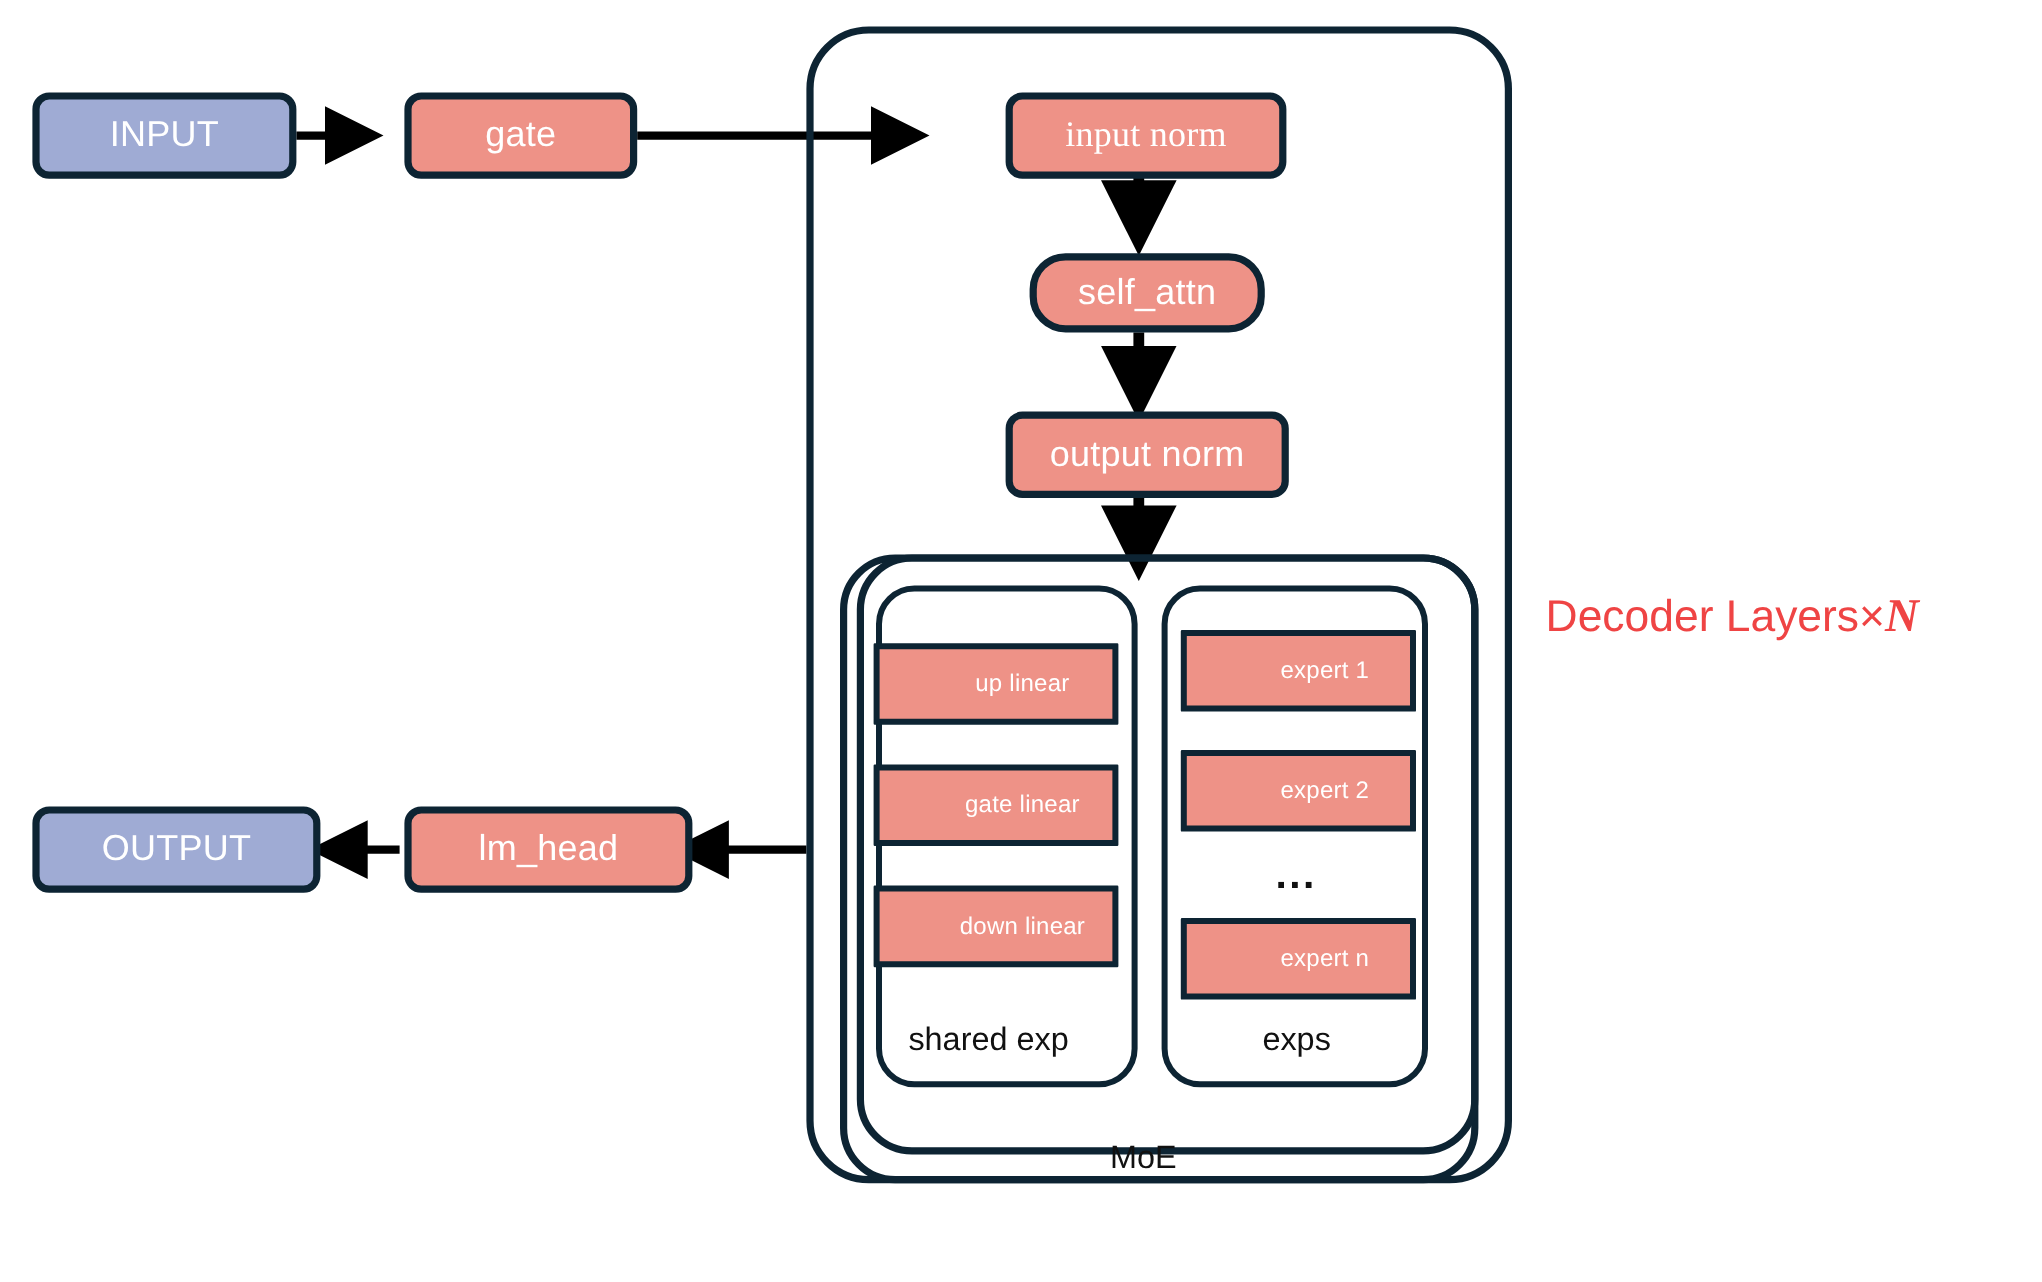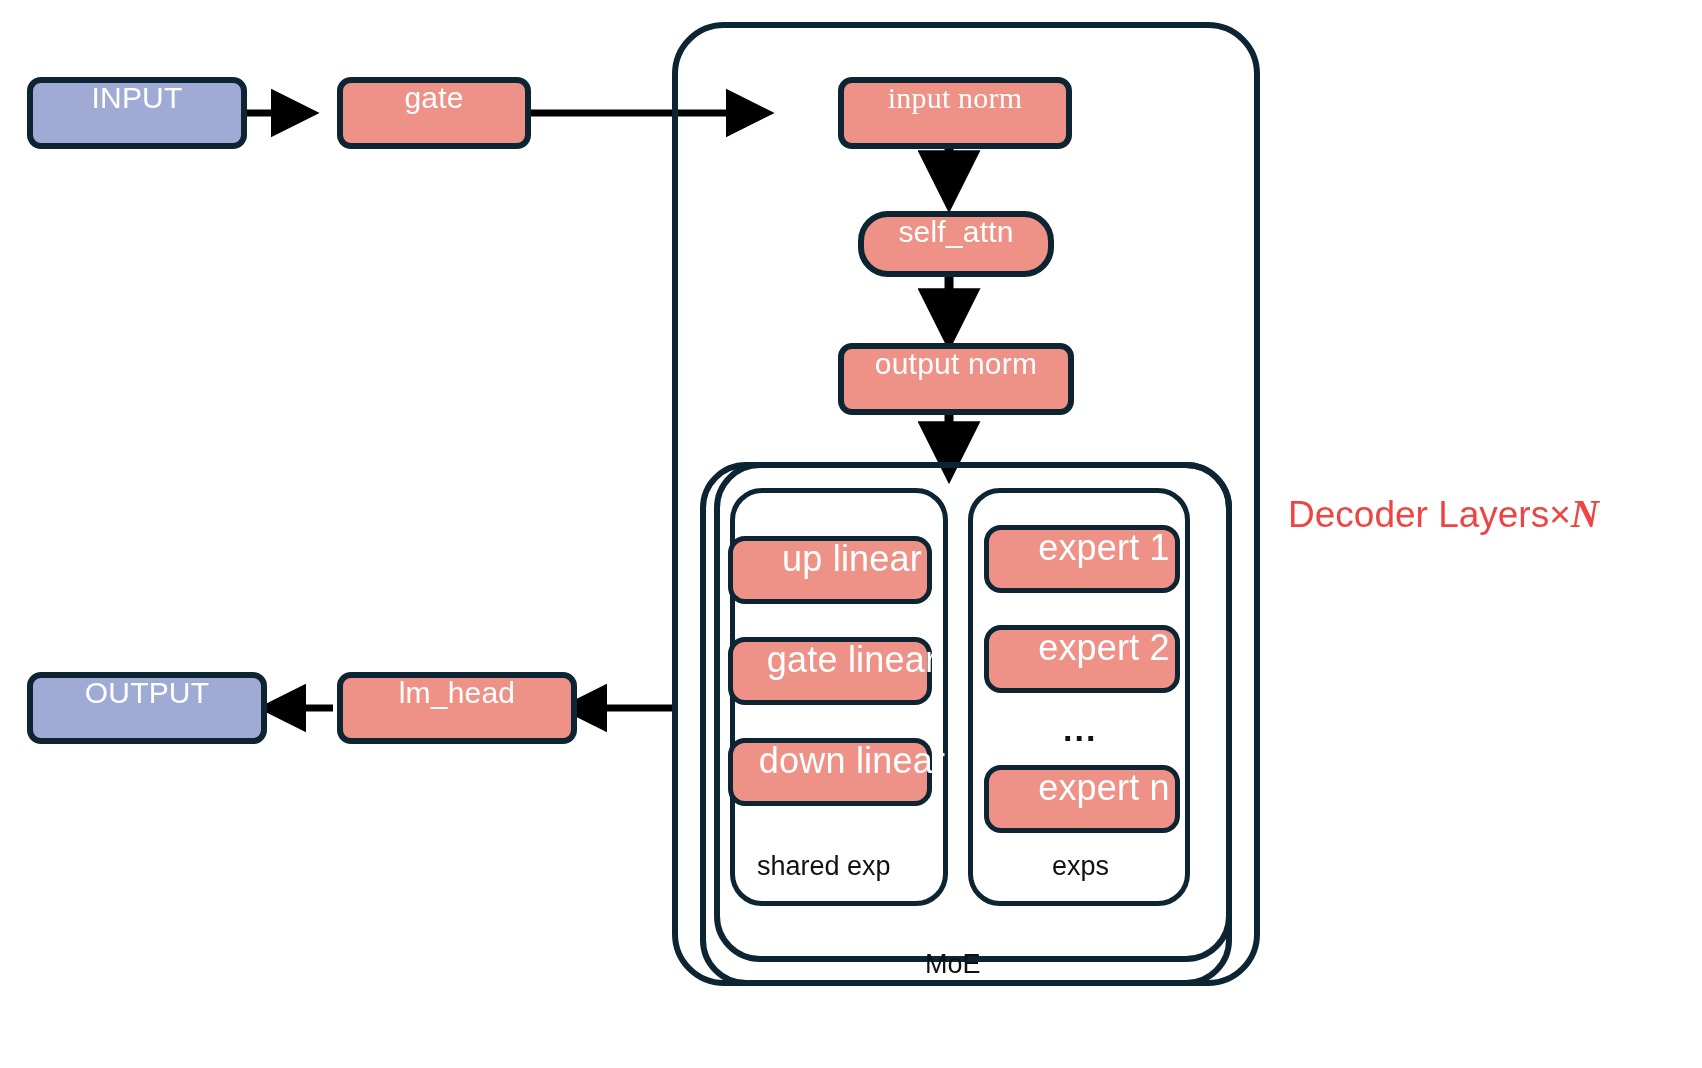--- a/index.html
+++ b/index.html
@@ -23,33 +23,34 @@
     left: 0;
     top: 0;
     width: 1702px;
     height: 1068px;
   }
   
   .node {
     position: absolute;
     box-sizing: border-box;
     display: flex;
+    align-items: center;
     justify-content: center;
     border: 6px solid #0d2433;
     border-radius: 14px;
     color: #ffffff;
     font-size: 30px;
     letter-spacing: 0.2px;
     line-height: 1;
     white-space: nowrap;
     user-select: none;
   }
   .node.blue  { background: #9fabd4; }
   .node.salmon{ background: #ee9287; }
-  .node.small { font-size: 36px; border-width: 5px; border-radius: 17px; padding-left: 44px; }
+  .node.small { font-size: 20px; border-width: 5px; border-radius: 1px; padding-left: 44px; }
 
   
   .group {
     position: absolute;
     box-sizing: border-box;
     border: 6px solid #0d2433;
     background: transparent;
   }
   .group.decoder   { border-radius: 52px; }
   .group.moe       { border-radius: 46px; }

